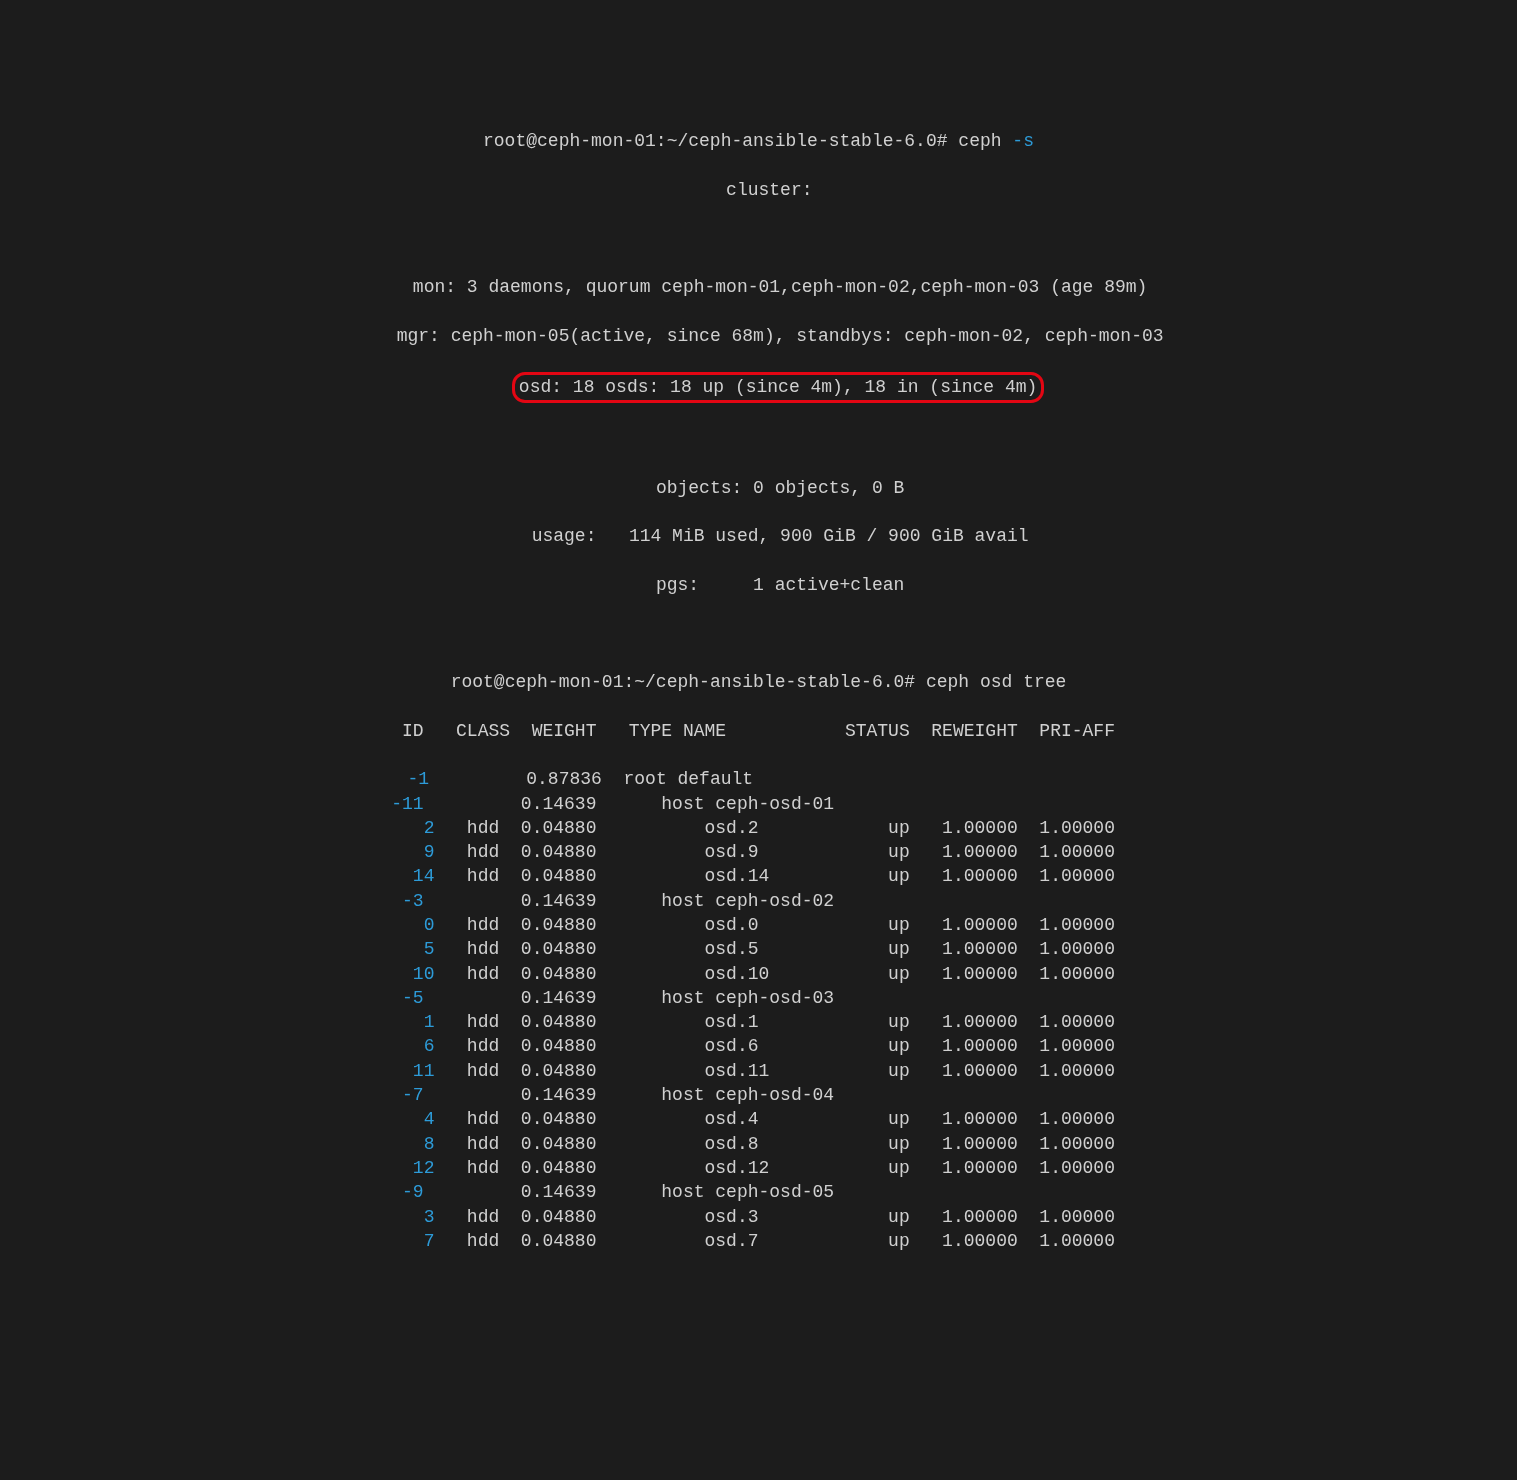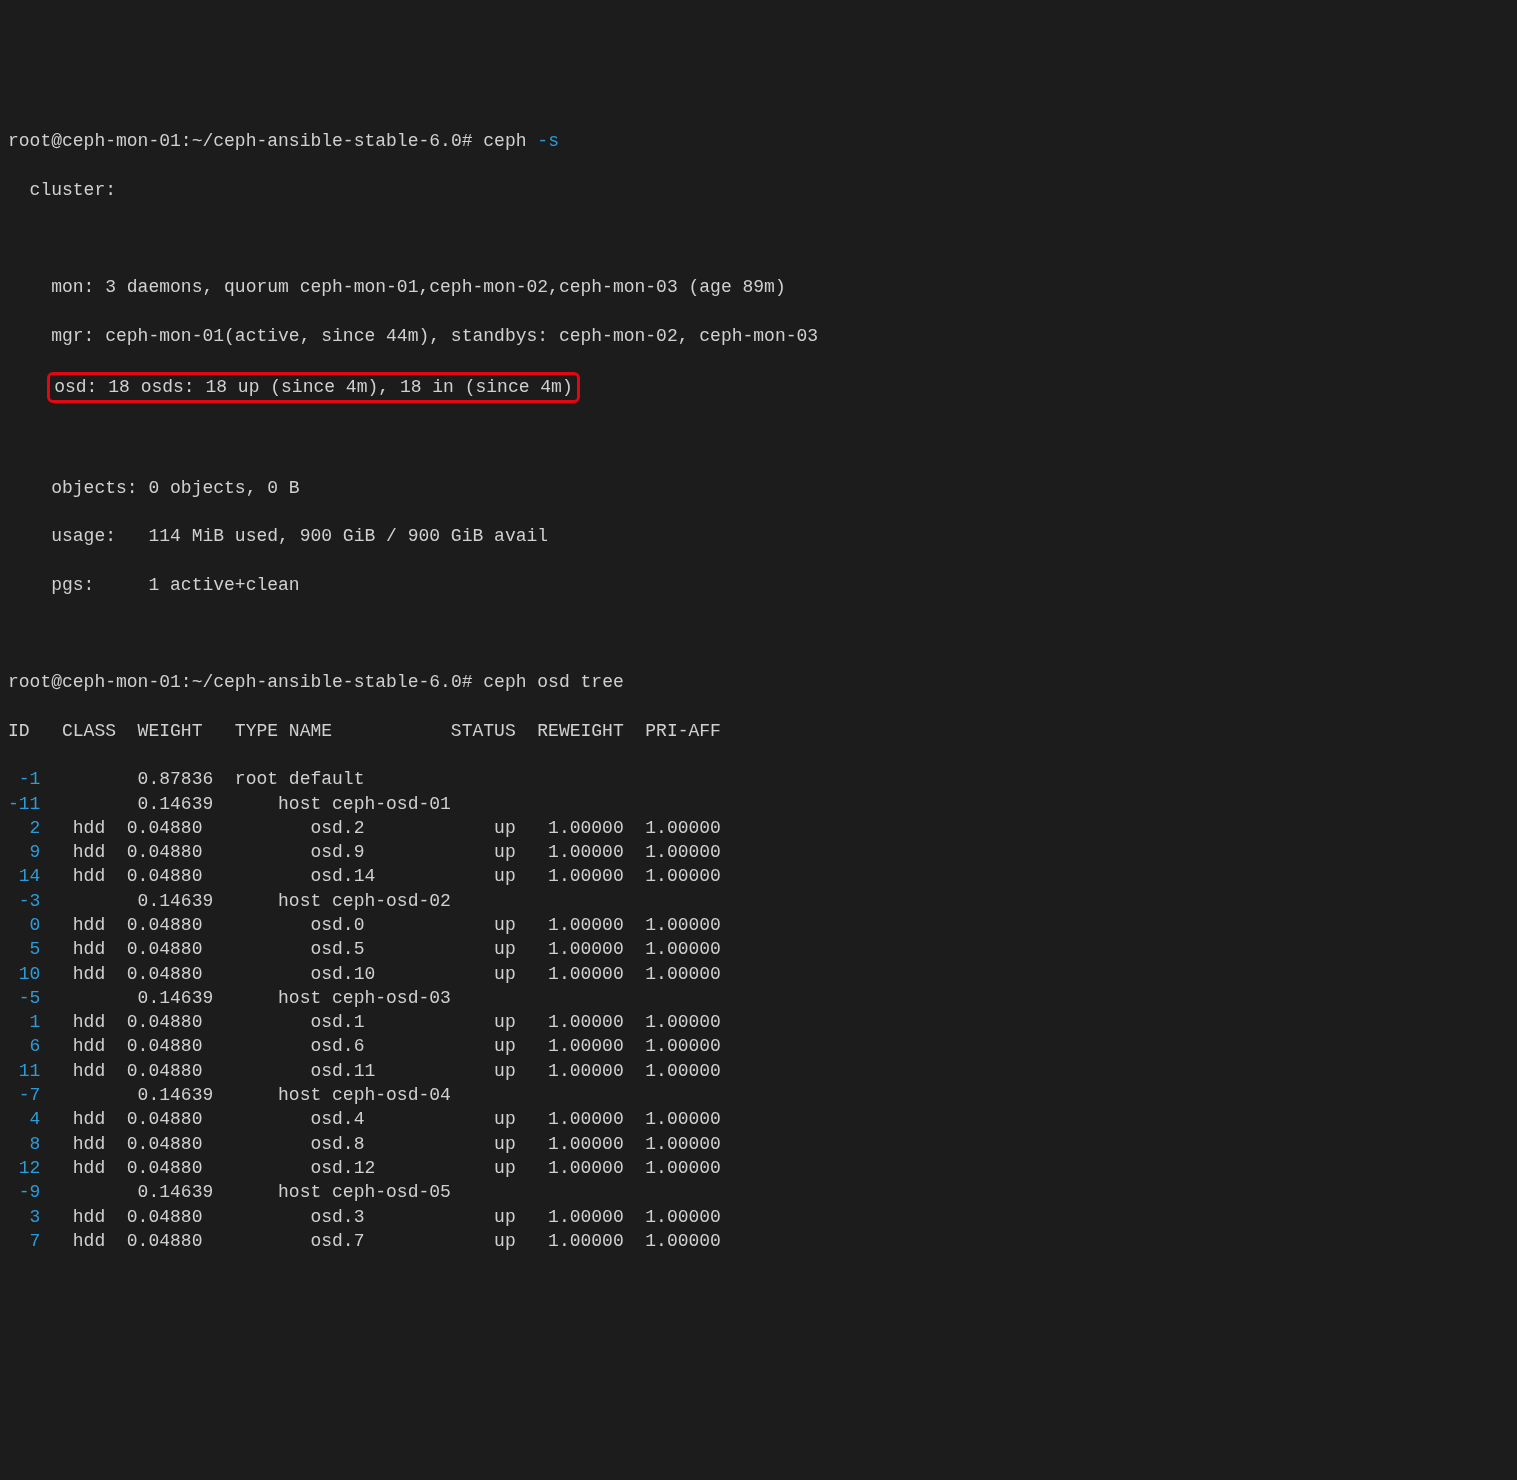--- a/index.html
+++ b/index.html
@@ -8,40 +8,40 @@
     background: #1c1c1c;
     color: #d0d0d0;
     font-family: "Consolas", "Menlo", "Courier New", monospace;
     font-size: 18px;
     line-height: 1.35;
     white-space: pre;
   }
   .prompt-user { color: #d0d0d0; }
   .flag { color: #2d9bd8; }
   .cyan-id { color: #2d9bd8; }
-  .row { display: block; }
+  .row { display: block; text-align: center; }
   .hl-red {
     display: inline-block;
     border: 3px solid #e30613;
-    border-radius: 6px;
+    border-radius: 13px;
     padding: 0 4px;
     margin-left: -4px;
   }
 </style>
 </head>
 <body>
 
 
 
 <span>
 <span class="row"><span class="prompt-user">root@ceph-mon-01</span><span>:</span><span>~/ceph-ansible-stable-6.0</span><span>#</span> <span>ceph</span> <span class="flag">-s</span></span>
 <span class="row">  cluster:</span>
 <span class="row"> </span>
 <span class="row">    mon: 3 daemons, quorum ceph-mon-01,ceph-mon-02,ceph-mon-03 (age 89m)</span>
-<span class="row">    mgr: ceph-mon-01(active, since 44m), standbys: ceph-mon-02, ceph-mon-03</span>
+<span class="row">    mgr: ceph-mon-05(active, since 68m), standbys: ceph-mon-02, ceph-mon-03</span>
 <span class="row"><span>    </span><span class="hl-red">osd: 18 osds: 18 up (since 4m), 18 in (since 4m)</span></span>
 <span class="row"> </span>
 <span class="row">    objects: 0 objects, 0 B</span>
 <span class="row">    usage:   114 MiB used, 900 GiB / 900 GiB avail</span>
 <span class="row">    pgs:     1 active+clean</span>
 <span class="row"> </span>
 <span class="row"><span class="prompt-user">root@ceph-mon-01</span><span>:</span><span>~/ceph-ansible-stable-6.0</span><span>#</span> <span>ceph osd tree</span></span>
 <span class="row">ID   CLASS  WEIGHT   TYPE NAME           STATUS  REWEIGHT  PRI-AFF</span>
 <span id="tree-rows"><span class="row"><span class="cyan-id"> -1</span><span>         0.87836  root default                                  </span></span><span class="row"><span class="cyan-id">-11</span><span>         0.14639      host ceph-osd-01                           </span></span><span class="row"><span class="cyan-id">  2</span><span>   hdd  0.04880          osd.2            up   1.00000  1.00000</span></span><span class="row"><span class="cyan-id">  9</span><span>   hdd  0.04880          osd.9            up   1.00000  1.00000</span></span><span class="row"><span class="cyan-id"> 14</span><span>   hdd  0.04880          osd.14           up   1.00000  1.00000</span></span><span class="row"><span class="cyan-id"> -3</span><span>         0.14639      host ceph-osd-02                           </span></span><span class="row"><span class="cyan-id">  0</span><span>   hdd  0.04880          osd.0            up   1.00000  1.00000</span></span><span class="row"><span class="cyan-id">  5</span><span>   hdd  0.04880          osd.5            up   1.00000  1.00000</span></span><span class="row"><span class="cyan-id"> 10</span><span>   hdd  0.04880          osd.10           up   1.00000  1.00000</span></span><span class="row"><span class="cyan-id"> -5</span><span>         0.14639      host ceph-osd-03                           </span></span><span class="row"><span class="cyan-id">  1</span><span>   hdd  0.04880          osd.1            up   1.00000  1.00000</span></span><span class="row"><span class="cyan-id">  6</span><span>   hdd  0.04880          osd.6            up   1.00000  1.00000</span></span><span class="row"><span class="cyan-id"> 11</span><span>   hdd  0.04880          osd.11           up   1.00000  1.00000</span></span><span class="row"><span class="cyan-id"> -7</span><span>         0.14639      host ceph-osd-04                           </span></span><span class="row"><span class="cyan-id">  4</span><span>   hdd  0.04880          osd.4            up   1.00000  1.00000</span></span><span class="row"><span class="cyan-id">  8</span><span>   hdd  0.04880          osd.8            up   1.00000  1.00000</span></span><span class="row"><span class="cyan-id"> 12</span><span>   hdd  0.04880          osd.12           up   1.00000  1.00000</span></span><span class="row"><span class="cyan-id"> -9</span><span>         0.14639      host ceph-osd-05                           </span></span><span class="row"><span class="cyan-id">  3</span><span>   hdd  0.04880          osd.3            up   1.00000  1.00000</span></span><span class="row"><span class="cyan-id">  7</span><span>   hdd  0.04880          osd.7            up   1.00000  1.00000</span></span></span>
 

